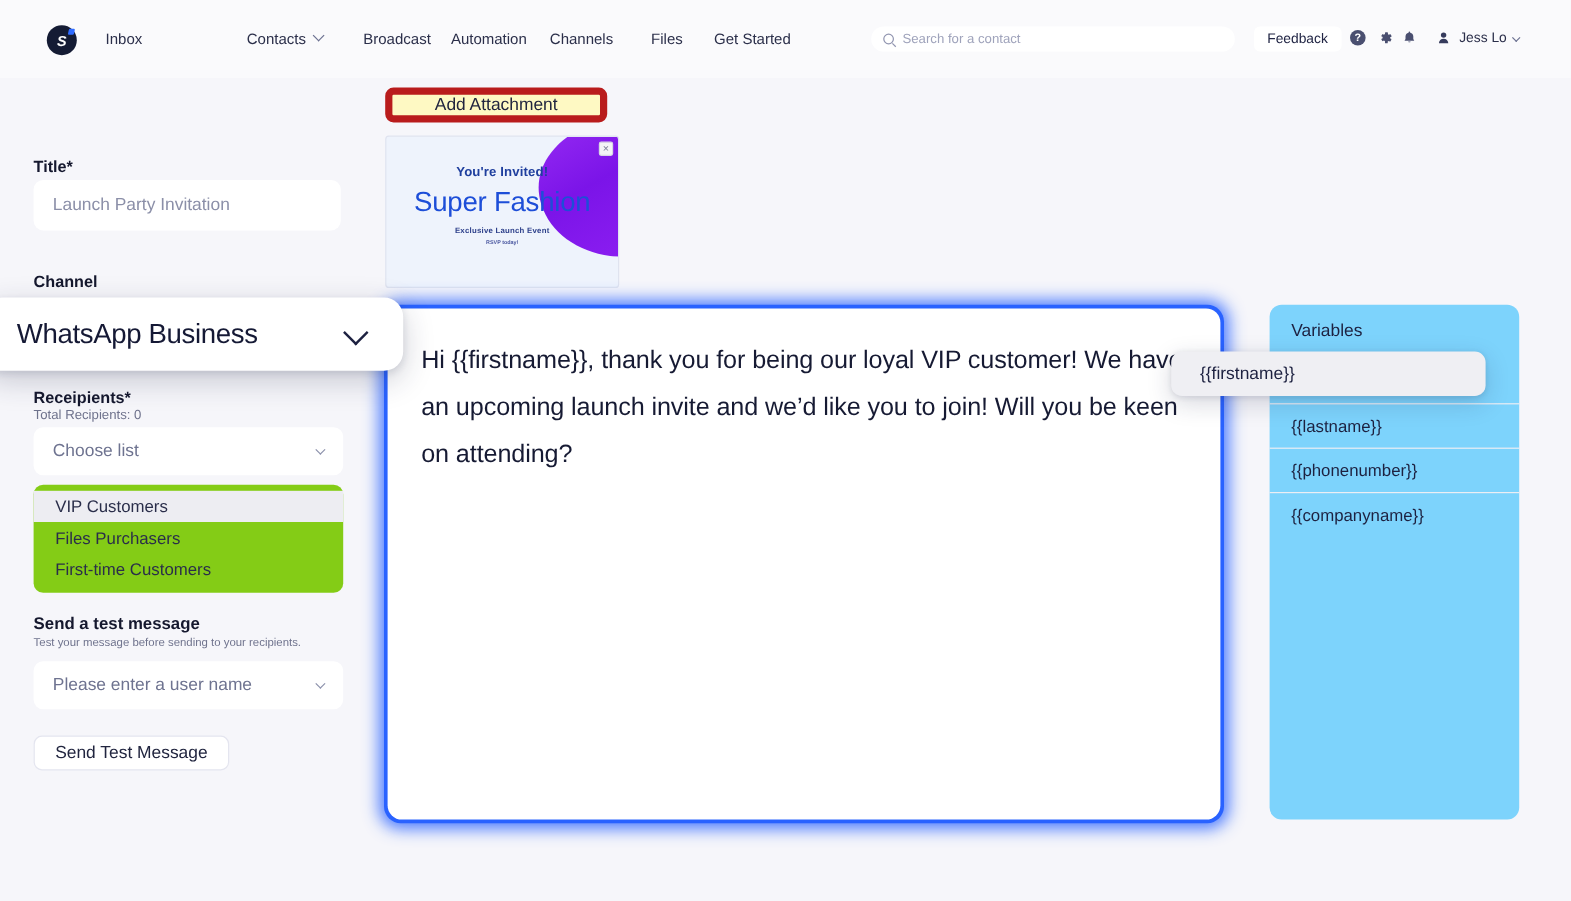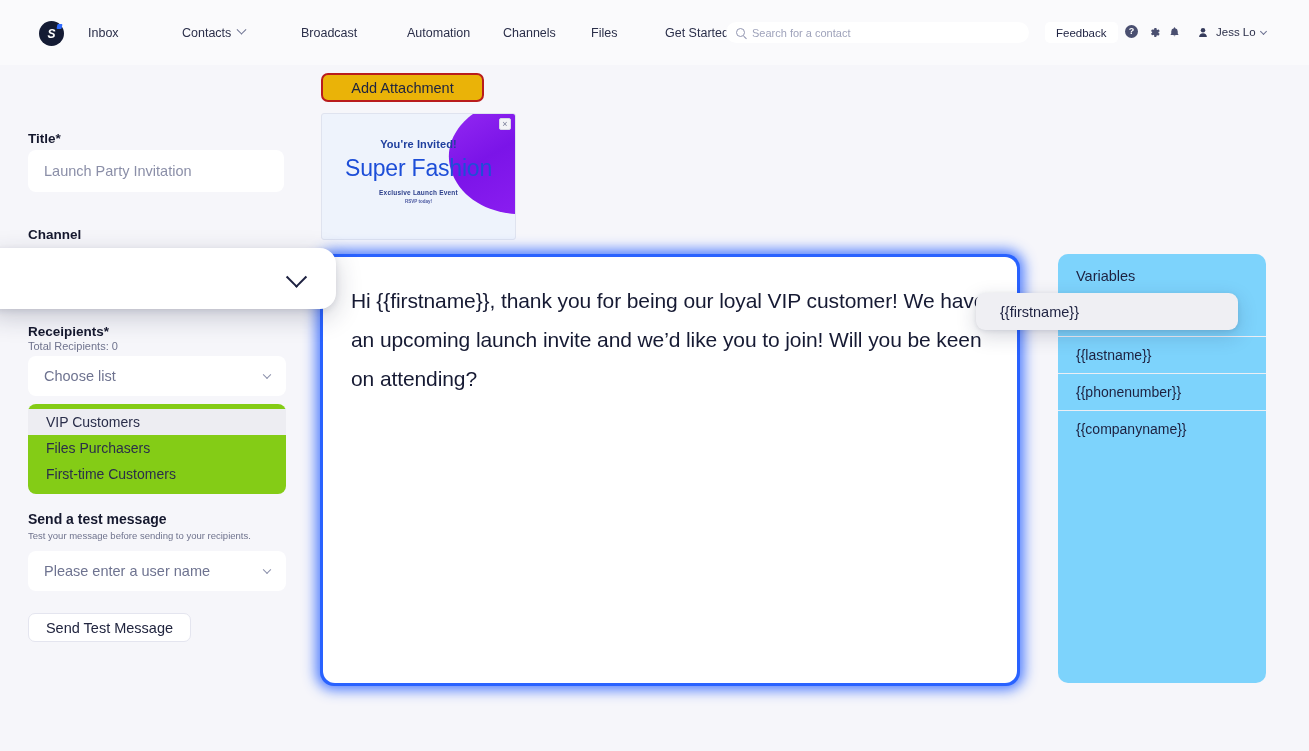--- a/index.html
+++ b/index.html
@@ -28,21 +28,21 @@
   .brand-logo::after {
     content: ""; position: absolute; right: 2px; top: 3px;
     width: 5px; height: 5px; border-radius: 1px; background: #2f6bff;
     transform: skewX(-12deg);
   }
   .nav-items { position: absolute; left: 88px; top: 0; height: 65px; display: flex; align-items: center; }
   .nav-item {
     font-size: 12.5px; color: #2b2f4a; padding: 0 0;
     display: flex; align-items: center; gap: 7px; cursor: pointer;
   }
-  .nav-item + .nav-item { margin-left: 16px; }
+  .nav-item + .nav-item { margin-left: 0; justify-content: flex-end; }
   .ni-inbox  { width: 78px; }
   .ni-contacts { width: 103px; }
   .ni-broadcast { width: 90px; }
   .ni-automation { width: 80px; }
   .ni-channels { width: 72px; }
   .ni-files { width: 58px; }
   .ni-getstarted { width: 90px; }
   .chev {
     display: inline-block; width: 7px; height: 7px;
     border-right: 1.3px solid #6b7090; border-bottom: 1.3px solid #6b7090;
@@ -90,22 +90,22 @@
     border-right: 1.2px solid #6b7090; border-bottom: 1.2px solid #6b7090;
     transform: rotate(45deg);
   }
 
   
   .page-title {
     position: absolute; left: 28px; top: 62px;
     font-size: 31px; font-weight: 700; letter-spacing: -0.4px; color: #141b34;
   }
   .add-attachment-btn {
-    position: absolute; left: 321px; top: 73px; width: 163px; height: 29px;
-    background: #eab308; border: 2px solid #b91c1c; border-radius: 7px;
+    position: absolute; left: 321px; top: 73px; width: 185px; height: 29px;
+    background: #fef9c3; border: 6px solid #b91c1c; border-radius: 7px;
     font-size: 14.5px; color: #21253f; font-family: inherit; cursor: pointer;
   }
 
   
   .attach-card {
     position: absolute; left: 321px; top: 113px; width: 195px; height: 127px;
     background: #eef3fc; border: 1px solid #dfe3ef; border-radius: 3px;
     overflow: hidden;
   }
   .attach-swirl {
@@ -360,20 +360,21 @@
   </div>
 
   <button class="send-test-btn">Send Test Message</button>
 
   <div class="editor-glow"></div>
   <div class="editor">
     <div class="editor-text">Hi {{firstname}}, thank you for being our loyal VIP customer! We have an upcoming launch invite and we’d like you to join! Will you be keen on attending?</div>
   </div>
 
   <div class="channel-overlay">
+    <span class="co-label">WhatsApp Business</span>
     <span class="co-chev"></span>
   </div>
 
   <div class="vars-panel">
     <div class="vars-title">Variables</div>
     <div class="vars-list">
       <div class="var-item is-hidden">
         <span>{{firstname}}</span>
       </div>
       <div class="var-item">

